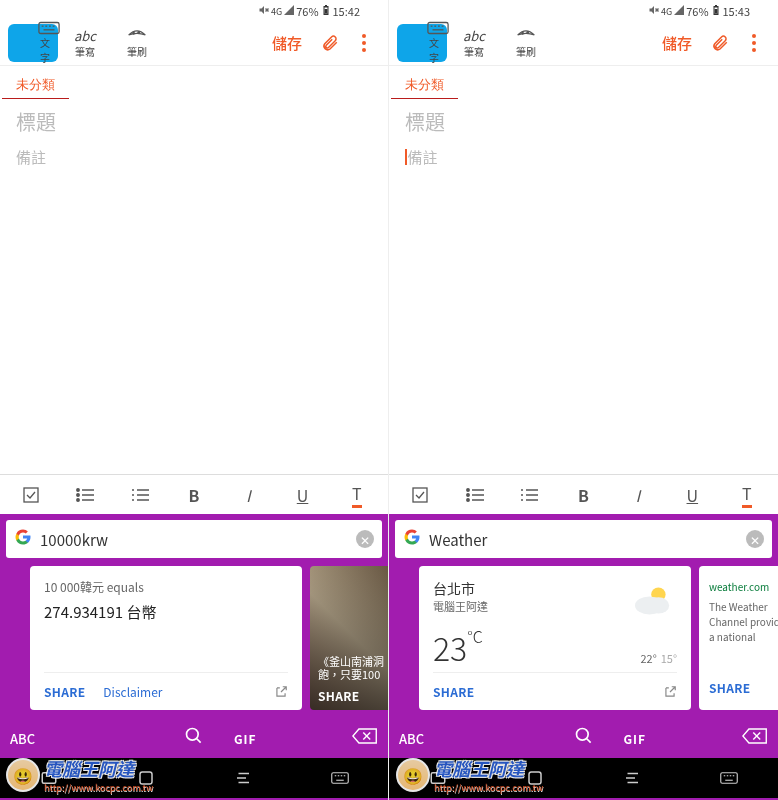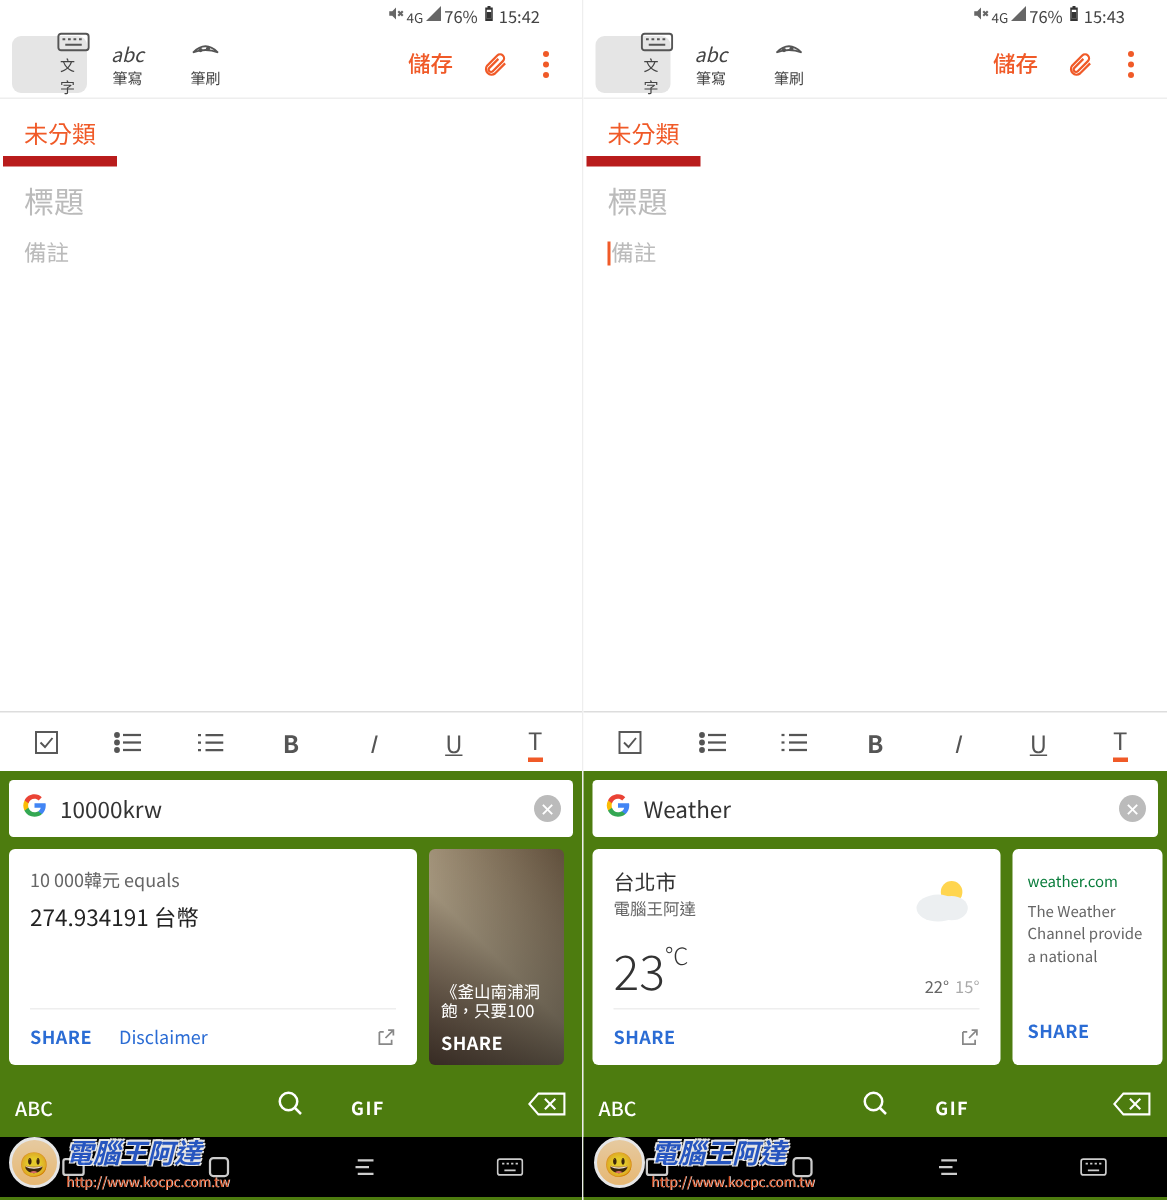--- a/index.html
+++ b/index.html
@@ -6,41 +6,41 @@
 body { font-family: -apple-system, "Noto Sans CJK TC", "Microsoft JhengHei", sans-serif; background: #fff; width: 778px; height: 800px; overflow: hidden; position: relative; }
 .screens { display: flex; width: 778px; height: 800px; }
 .screen { width: 389px; height: 800px; position: relative; background: #fff; display: flex; flex-direction: column; border-right: 1px solid #eee; }
 .screen:last-child { border-right: none; }
 
 .status-bar { height: 20px; display: flex; justify-content: flex-end; align-items: center; gap: 1px; padding: 2px 28px 0; font-size: 11px; color: #444; }
 .status-bar svg { width: 12px; height: 12px; }
 
 .toolbar { height: 46px; display: flex; align-items: center; padding: 4px 8px; gap: 2px; border-bottom: 1px solid #eee; }
 .tool-btn { width: 50px; height: 38px; display: flex; flex-direction: column; align-items: center; justify-content: center; font-size: 10px; color: #444; border-radius: 6px; }
-.tool-btn.active { background: #e5e5e5; padding-left: 32px; }
+.tool-btn.active { background: #0ea5e9; padding-left: 32px; }
 .tool-btn .tico { display: flex; align-items: center; justify-content: center; height: 18px; }
 .spacer { flex: 1; }
 .save-btn { color: #f05a28; font-size: 15px; font-weight: 500; padding: 8px 10px; }
 .icon-btn { width: 32px; height: 32px; display: flex; align-items: center; justify-content: center; color: #f05a28; }
 
-.category { color: #f05a28; font-size: 16px; padding: 10px 14px 4px; border-bottom: 7px solid #b91c1c; display: inline-block; margin-left: 2px; }
+.category { color: #f05a28; font-size: 13px; padding: 10px 14px 4px; border-bottom: 1px solid #b91c1c; display: inline-block; margin-left: 2px; font-family: Liberation Serif, serif; }
 .title-input { font-size: 20px; color: #bbb; padding: 8px 16px 6px; }
 .note-input { font-size: 15px; color: #bbb; padding: 4px 16px; display:flex; align-items:center;text-align:center; }
 .note-input.focus .cursor { display:inline-block; width:1.5px; height:16px; background:#f05a28; margin-right:1px; }
 .note-area { flex: 1; }
 
 .format-bar { height: 40px; border-top: 1px solid #ddd; display: flex; align-items: center; justify-content: space-around; padding: 0 4px; }
 .fmt-btn { width: 44px; height: 36px; display: flex; align-items: center; justify-content: center; color: #555; font-size: 16px; }
 
-.kb-area { background: #4d7c0f; height: 286px; display: flex; flex-direction: column; padding-top: 6px; }
+.kb-area { background: #a21caf; height: 286px; display: flex; flex-direction: column; padding-top: 6px; }
 .search-row { background: #fff; margin: 0 6px; height: 38px; border-radius: 3px; display: flex; align-items: center; padding: 0 8px; gap: 8px; }
 .search-text { flex: 1; font-size: 15px; color: #333; }
 .clear-ico { width: 18px; height: 18px; border-radius: 50%; background: #bbb; color: #fff; display: flex; align-items: center; justify-content: center; font-size: 12px; }
 
-.cards { display: flex; gap: 8px; padding: 8px 6px; overflow: hidden; }
+.cards { display: flex; gap: 8px; padding: 8px 6px; overflow: hidden; margin-left: 24px; }
 .card { background: #fff; border-radius: 4px; width: 272px; flex-shrink: 0; height: 144px; display: flex; flex-direction: column; padding: 12px 14px 6px; position: relative; }
 .card.narrow { width: 90px; padding: 0; background-size: cover; background-position: center; color: #fff; overflow: hidden; }
 .card-top { flex: 1; }
 .card-btm { display: flex; align-items: center; border-top: 1px solid #eee; padding-top: 6px; height: 32px; }
 .share { color: #2b6cd4; font-size: 12px; font-weight: 600; letter-spacing: 0.3px; }
 .disclaimer { color: #2b6cd4; font-size: 12px; margin-left: 18px; }
 .open-ico { margin-left: auto; color: #888; }
 .eq-line { font-size: 12px; color: #666; margin-bottom: 6px; }
 .eq-val { font-size: 15px; color: #222; }
 .weather-city { font-size: 14px; color: #333; }

